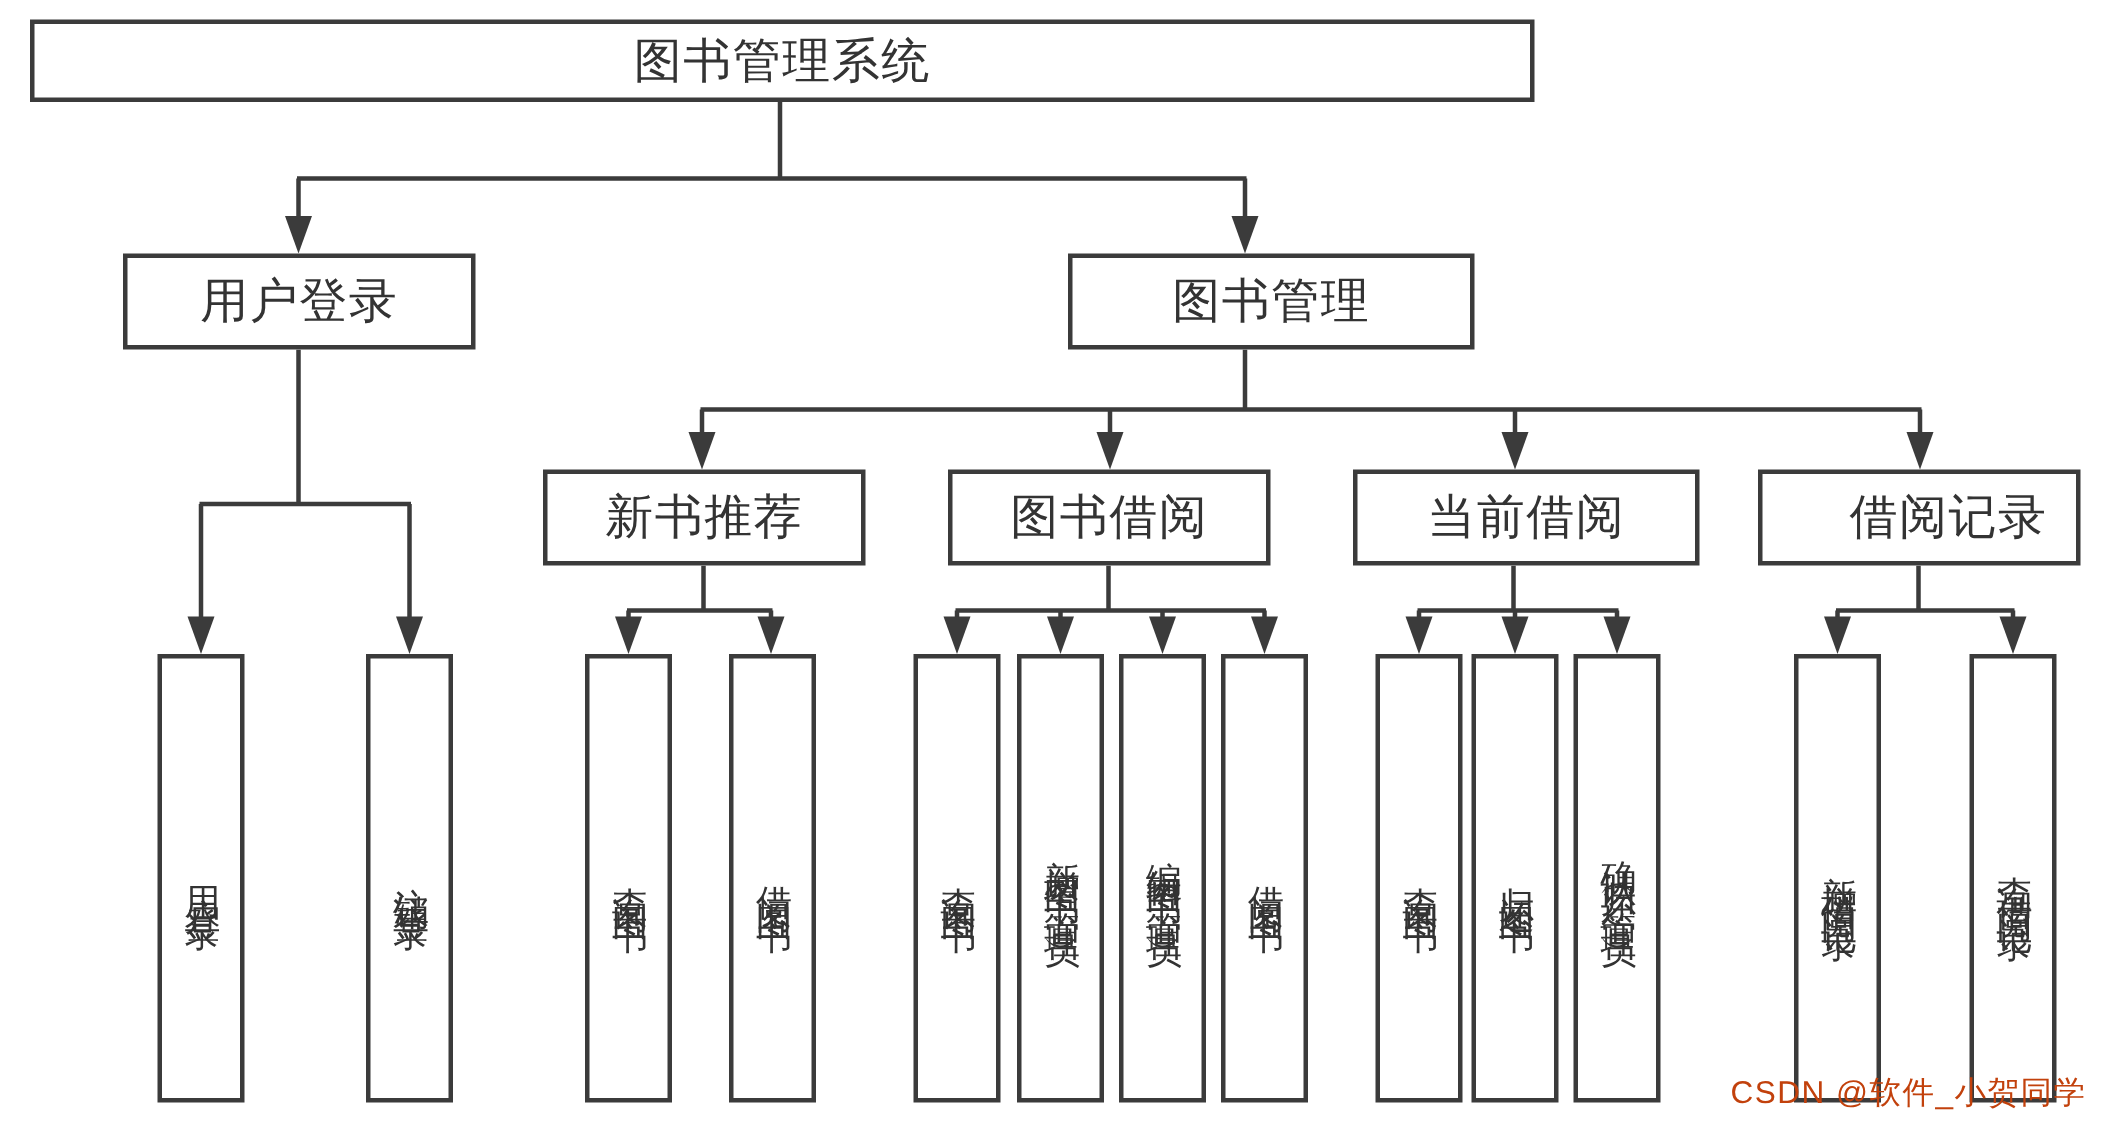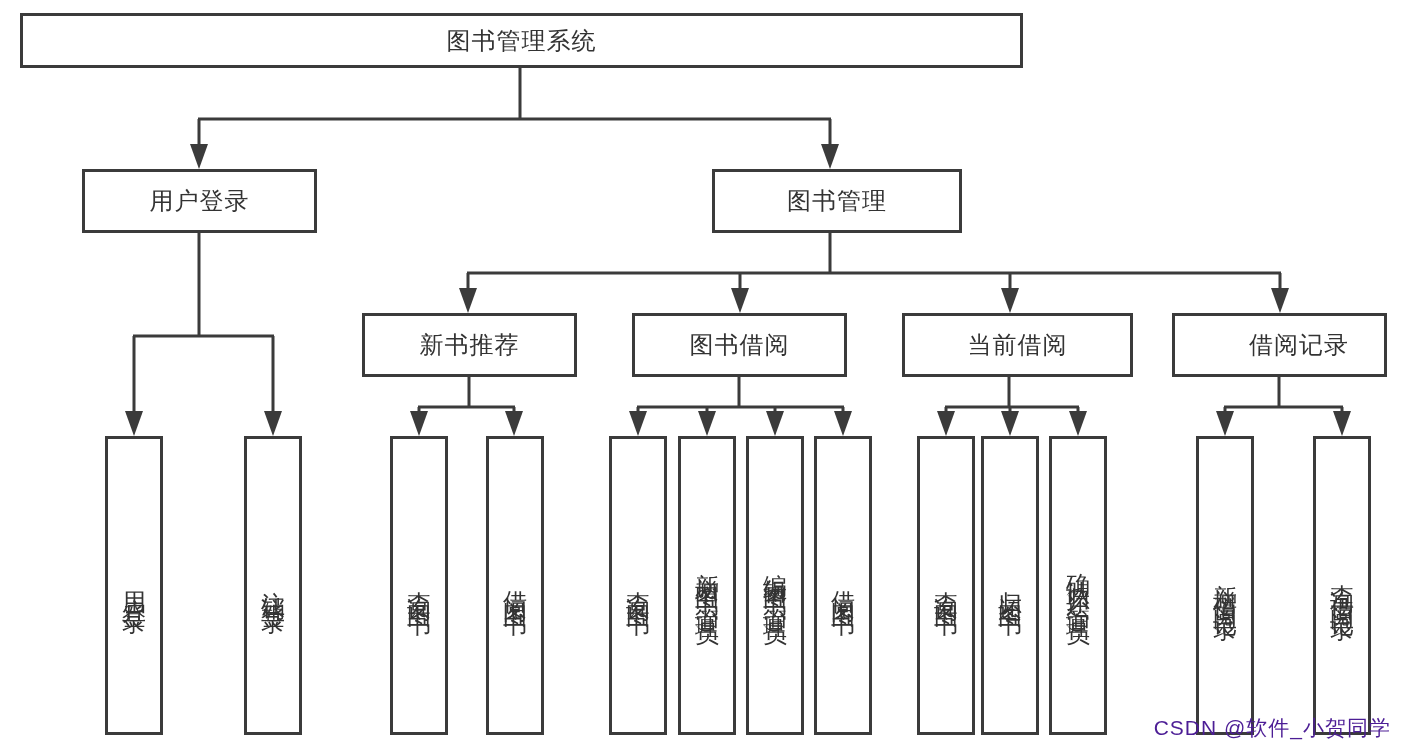--- a/index.html
+++ b/index.html
@@ -21,36 +21,36 @@
     position: absolute;
     box-sizing: border-box;
     background: #ffffff;
     border: 3px solid #3b3b3b;
     color: #333333;
     display: flex;
     align-items: center;
     justify-content: center;
   }
   .hbox {
-    font-size: 24px;
+    font-size: 32px;
     letter-spacing: 1px;
   }
   .vbox {
     writing-mode: vertical-rl;
     text-orientation: mixed;
     font-size: 24px;
     letter-spacing: 7px;
     line-height: 1;
   }
   .watermark {
     position: absolute;
     right: 14px;
     bottom: 5px;
     font-size: 21px;
-    color: #4c1d95;
+    color: #c2410c;
     letter-spacing: 1px;
     white-space: nowrap;
   }
   .cline { stroke: #3b3b3b; stroke-width: 3; fill: none; }
   .ahead { fill: #3b3b3b; stroke: none; }
 </style>
 </head>
 <body>
 
 <div id="stage">
@@ -87,21 +87,21 @@
     <polygon class="ahead" points="1069,411 1087,411 1078,436"></polygon>
 
     <path class="cline" d="M1279 377 V408 M1224 407 H1343 M1225 407 V413 M1342 407 V413"></path>
     <polygon class="ahead" points="1216,411 1234,411 1225,436"></polygon>
     <polygon class="ahead" points="1333,411 1351,411 1342,436"></polygon>
   </svg>
 
   <div class="node hbox" style="left:20px; top:13px; width:1003px; height:55px;">图书管理系统</div>
 
   <div class="node hbox" style="left:82px; top:169px; width:235px; height:64px;">用户登录</div>
-  <div class="node hbox" style="left:712px; top:169px; width:250px; height:64px;">图书管理</div>
+  <div class="node hbox" style="left:712px; top:169px; width:271px; height:64px;">图书管理</div>
 
   <div class="node hbox" style="left:632px; top:313px; width:215px; height:64px;">图书借阅</div>
   <div class="node hbox" style="left:362px; top:313px; width:215px; height:64px;">新书推荐</div>
   <div class="node hbox" style="left:902px; top:313px; width:231px; height:64px;">当前借阅</div>
   <div class="node hbox" style="left:1172px; top:313px; width:215px; height:64px;padding-left:39px;">借阅记录</div>
 
   <div class="node vbox" style="left:105px; top:436px; width:58px; height:299px;">用户登录</div>
   <div class="node vbox" style="left:244px; top:436px; width:58px; height:299px;">注销登录</div>
 
   <div class="node vbox" style="left:390px; top:436px; width:58px; height:299px;">查询图书</div>

